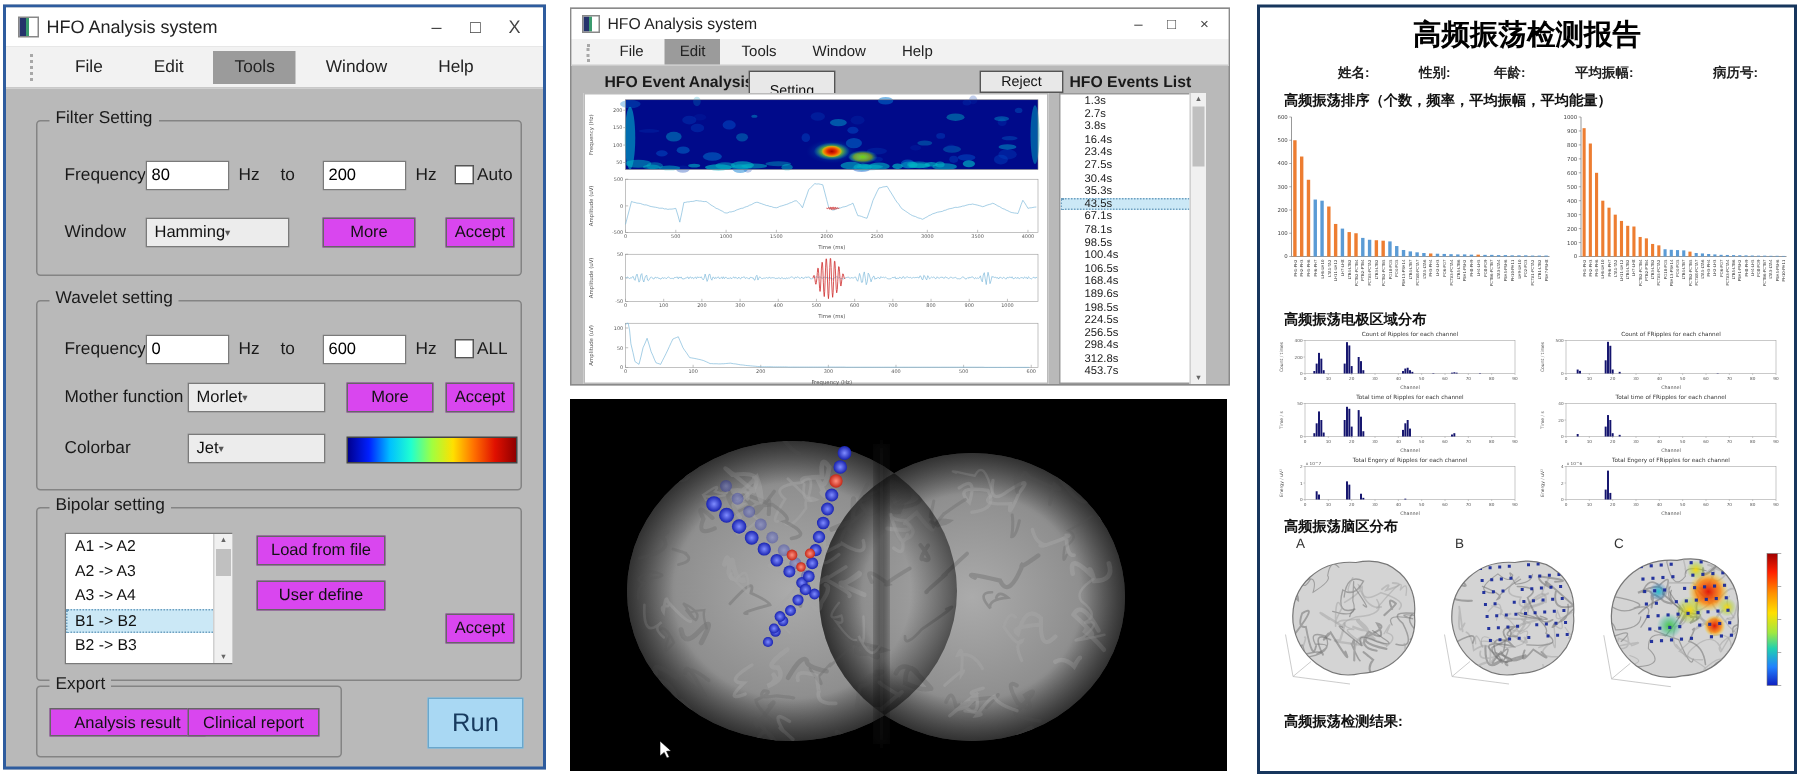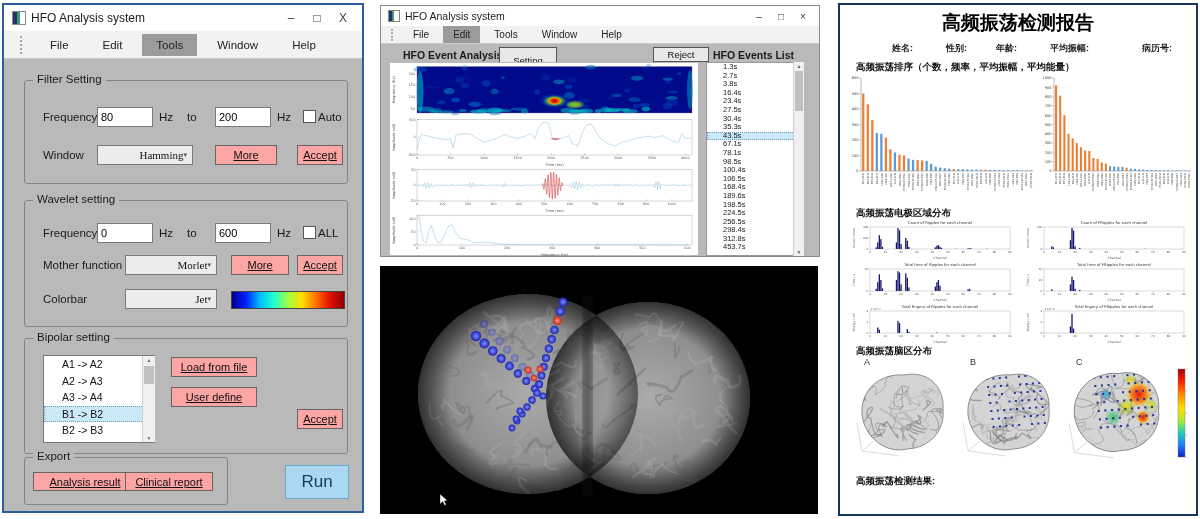--- a/index.html
+++ b/index.html
@@ -13,27 +13,27 @@
   .ttext{flex:1;font-size:12px;color:#222;}
   .wc{width:26px;text-align:center;font-size:12px;color:#444;}
   .mbarL{position:absolute;left:0;top:26px;right:0;height:28px;background:#f2f2f2;display:flex;align-items:center;padding-left:16px;box-sizing:border-box;border-bottom:1px solid #c9c9c9;}
   .grip{width:2px;height:18px;border-left:2px dotted #a8a8a8;margin-right:12px;}
   .mi{font-size:11.5px;color:#222;padding:5px 14px;margin-right:6px;}
   .mi.active{background:#9b9b9b;}
   .group{position:absolute;border:1px solid #848484;border-radius:3px;}
   .legend{position:absolute;top:-8px;left:8px;background:#b9b9b9;padding:0 4px;font-size:11.5px;color:#1a1a1a;}
   .lbl{position:absolute;font-size:11.5px;color:#1a1a1a;white-space:nowrap;}
   .tb{position:absolute;height:20px;background:#fff;border:1px solid #7a7a7a;font-size:11px;padding:0 3px;box-sizing:border-box;font-family:"Liberation Sans",sans-serif;}
-  .btn3d{position:absolute;background:#fca5a5;border:1px solid #666;font-size:11px;color:#111;display:flex;align-items:center;justify-content:center;box-sizing:border-box;text-decoration:underline;}
-  .sel3d{position:absolute;height:20px;background:#ececec;border:1px solid #7a7a7a;font-size:11px;color:#111;display:flex;align-items:center;justify-content:flex-end;padding:0 5px;box-sizing:border-box;font-family:Liberation Serif, serif;}
+  .btn3d{position:absolute;background:#d946ef;border:1px solid #666;font-size:11px;color:#111;display:flex;align-items:center;justify-content:center;box-sizing:border-box;}
+  .sel3d{position:absolute;height:20px;background:#ececec;border:1px solid #7a7a7a;font-size:11px;color:#111;display:flex;align-items:center;justify-content:flex-start;padding:0 5px;box-sizing:border-box;}
   .selarrow{font-size:7px;color:#555;}
   .cb{position:absolute;width:11px;height:11px;background:#fff;border:1px solid #555;}
   .jetbar{position:absolute;height:16px;background:linear-gradient(90deg,#00008f,#0020ff,#00c0ff,#20ffd0,#a0ff40,#ffe000,#ff7000,#e01000,#900000);border:1px solid #444;}
   .listbox{position:absolute;background:#fff;border:1px solid #7a7a7a;overflow:hidden;box-sizing:border-box;}
-  .li{font-size:10.5px;color:#111;height:16.5px;line-height:16.5px;padding-left:18px;}
+  .li{font-size:10.5px;color:#111;height:16.5px;line-height:16.5px;padding-left:6px;}
   .li.sel{background:#CBE8F6;outline:1px dotted #6f9fbf;outline-offset:-1px;}
   .sbar{position:absolute;top:0;bottom:0;right:0;background:#f0f0f0;border-left:1px solid #d0d0d0;}
   .sarw{position:absolute;left:0;right:0;text-align:center;font-size:5px;color:#666;}
   .sthumb{position:absolute;left:1px;right:1px;background:#c0c0c0;}
   .runbtn{position:absolute;background:#A9D8F3;border:1px solid #6aa7cc;color:#173a5e;font-size:17px;display:flex;align-items:center;justify-content:center;}
   
   .winM{position:absolute;left:380px;top:5px;width:440px;height:252px;border:1px solid #8a8a8a;background:#b9b9b9;box-sizing:border-box;}
   .tbarM{position:absolute;left:0;top:0;right:0;height:20px;background:#fff;display:flex;align-items:center;padding:0 5px;box-sizing:border-box;}
   .tbarM .ttext{font-size:10.5px;}
   .tbarM .wc{width:22px;font-size:10px;}

